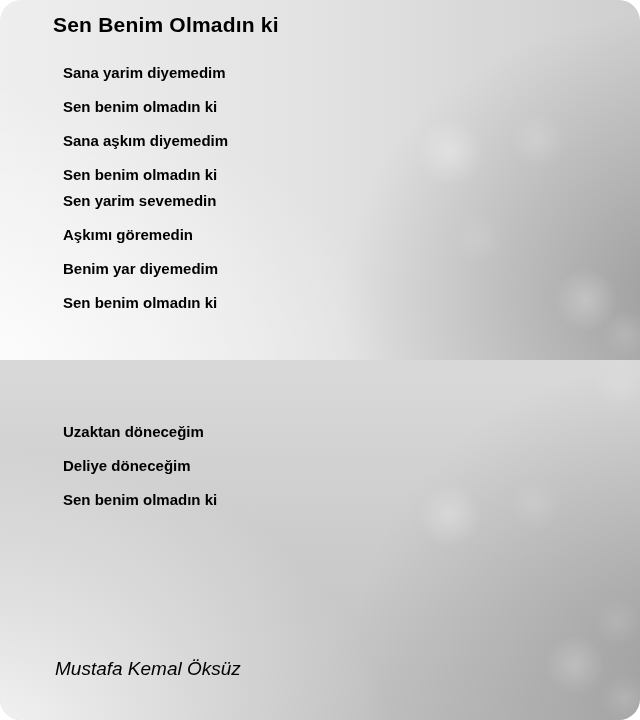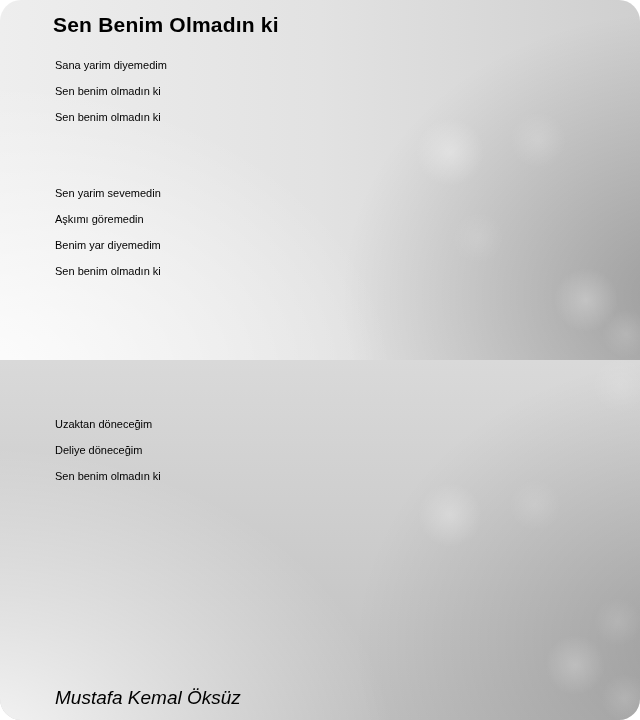--- a/index.html
+++ b/index.html
@@ -63,49 +63,50 @@
     letter-spacing: 0.2px;
   }
   .stanza {
     position: absolute;
     left: 55px;
   }
   .stanza-1 { top: 52px; }
   .stanza-2 { top: 180px; }
   .stanza-3 { top: 411px; }
   .line {
-    margin: 0;
-    font-size: 11px;
-    font-weight: normal;
+    margin: 8px;
+    font-size: 15px;
+    font-weight: bold;
     line-height: 26px;
     white-space: nowrap;
   }
   .author {
     position: absolute;
     left: 55px;
-    top: 685px;
+    top: 656px;
     font-size: 19px;
     font-style: italic;
     line-height: 25px;
     white-space: nowrap;
   }
 </style>
 </head>
 <body>
 
 <div class="page">
 
   <div class="bg bg-upper"></div>
   <div class="bg bg-lower"></div>
 
   <h1 class="title">Sen Benim Olmadın ki</h1>
 
   <div class="stanza stanza-1">
     <p class="line">Sana yarim diyemedim</p>
     <p class="line">Sen benim olmadın ki</p>
+    <p class="line">Sana aşkım diyemedim</p>
     <p class="line">Sen benim olmadın ki</p>
   </div>
 
   <div class="stanza stanza-2">
     <p class="line">Sen yarim sevemedin</p>
     <p class="line">Aşkımı göremedin</p>
     <p class="line">Benim yar diyemedim</p>
     <p class="line">Sen benim olmadın ki</p>
   </div>
 

